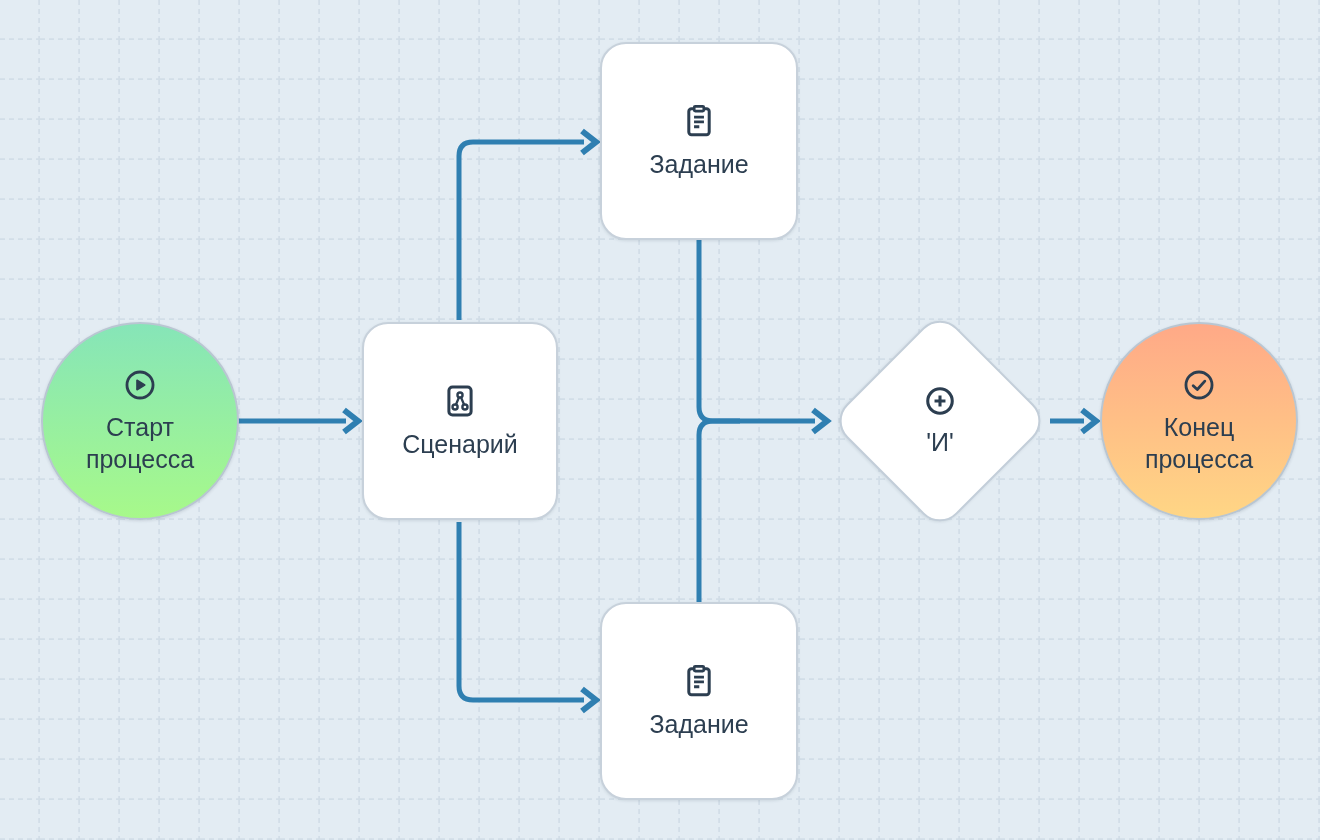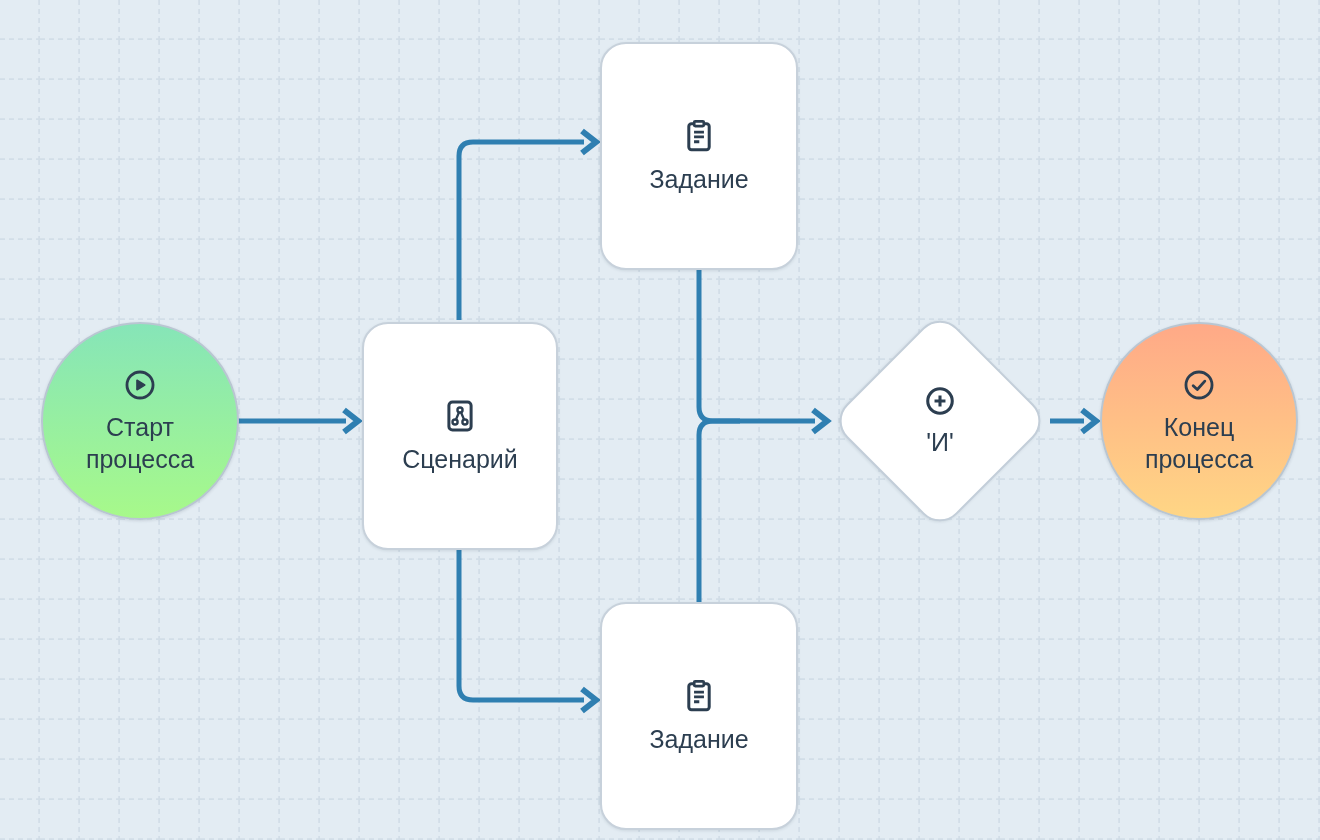--- a/index.html
+++ b/index.html
@@ -16,21 +16,21 @@
     position:absolute;z-index:2;display:flex;flex-direction:column;
     align-items:center;justify-content:center;text-align:center;
     box-sizing:border-box;
   }
   .event{
     width:198px;height:198px;border-radius:50%;
     border:2px solid #b9c6d2;
     box-shadow:0 1px 3px rgba(44,62,80,.15);
   }
   .task{
-    width:198px;height:228px;border-radius:26px;background:#ffffff;
+    width:198px;height:198px;border-radius:26px;background:#ffffff;
     border:2px solid #c7d1db;
     box-shadow:0 1px 3px rgba(44,62,80,.12);
   }
   .gateway{
     width:156px;height:156px;border-radius:24px;background:#ffffff;
     border:2px solid #c3ced9;transform:rotate(45deg);
     box-shadow:0 1px 3px rgba(44,62,80,.12);
   }
   .gateway-inner{
     width:156px;height:156px;display:flex;flex-direction:column;

